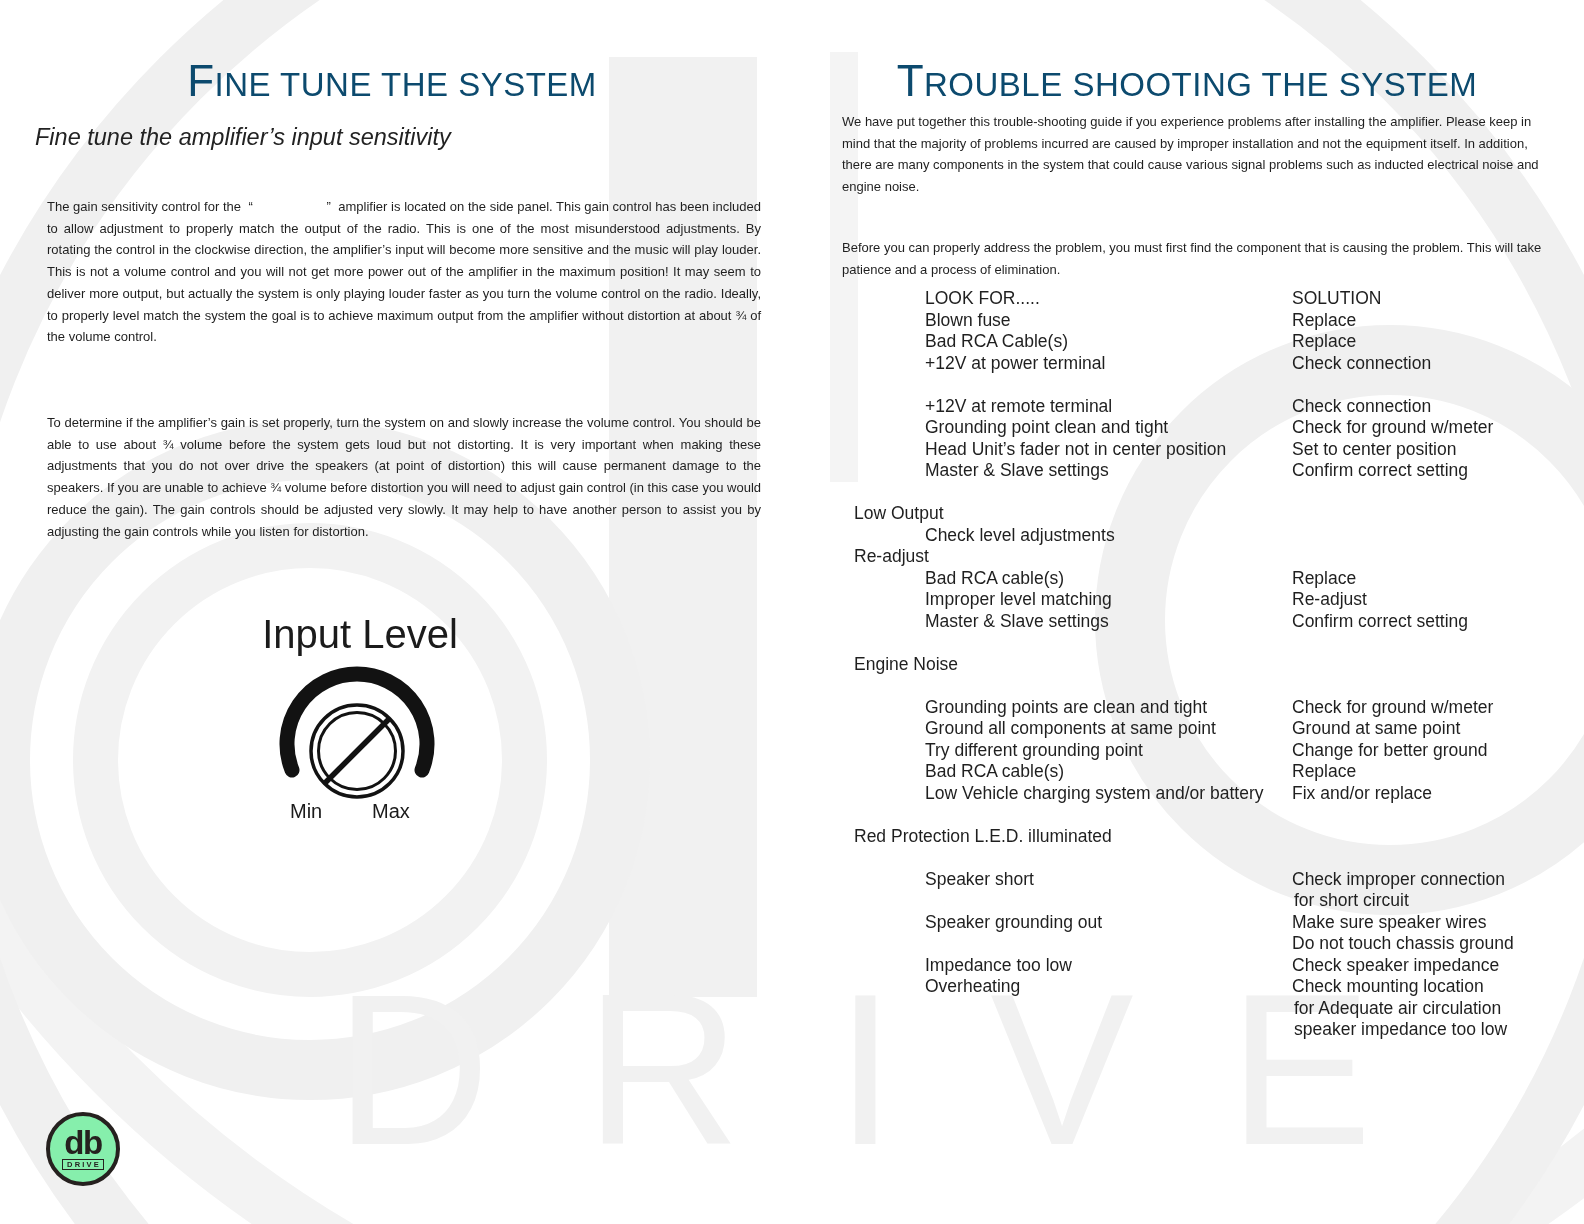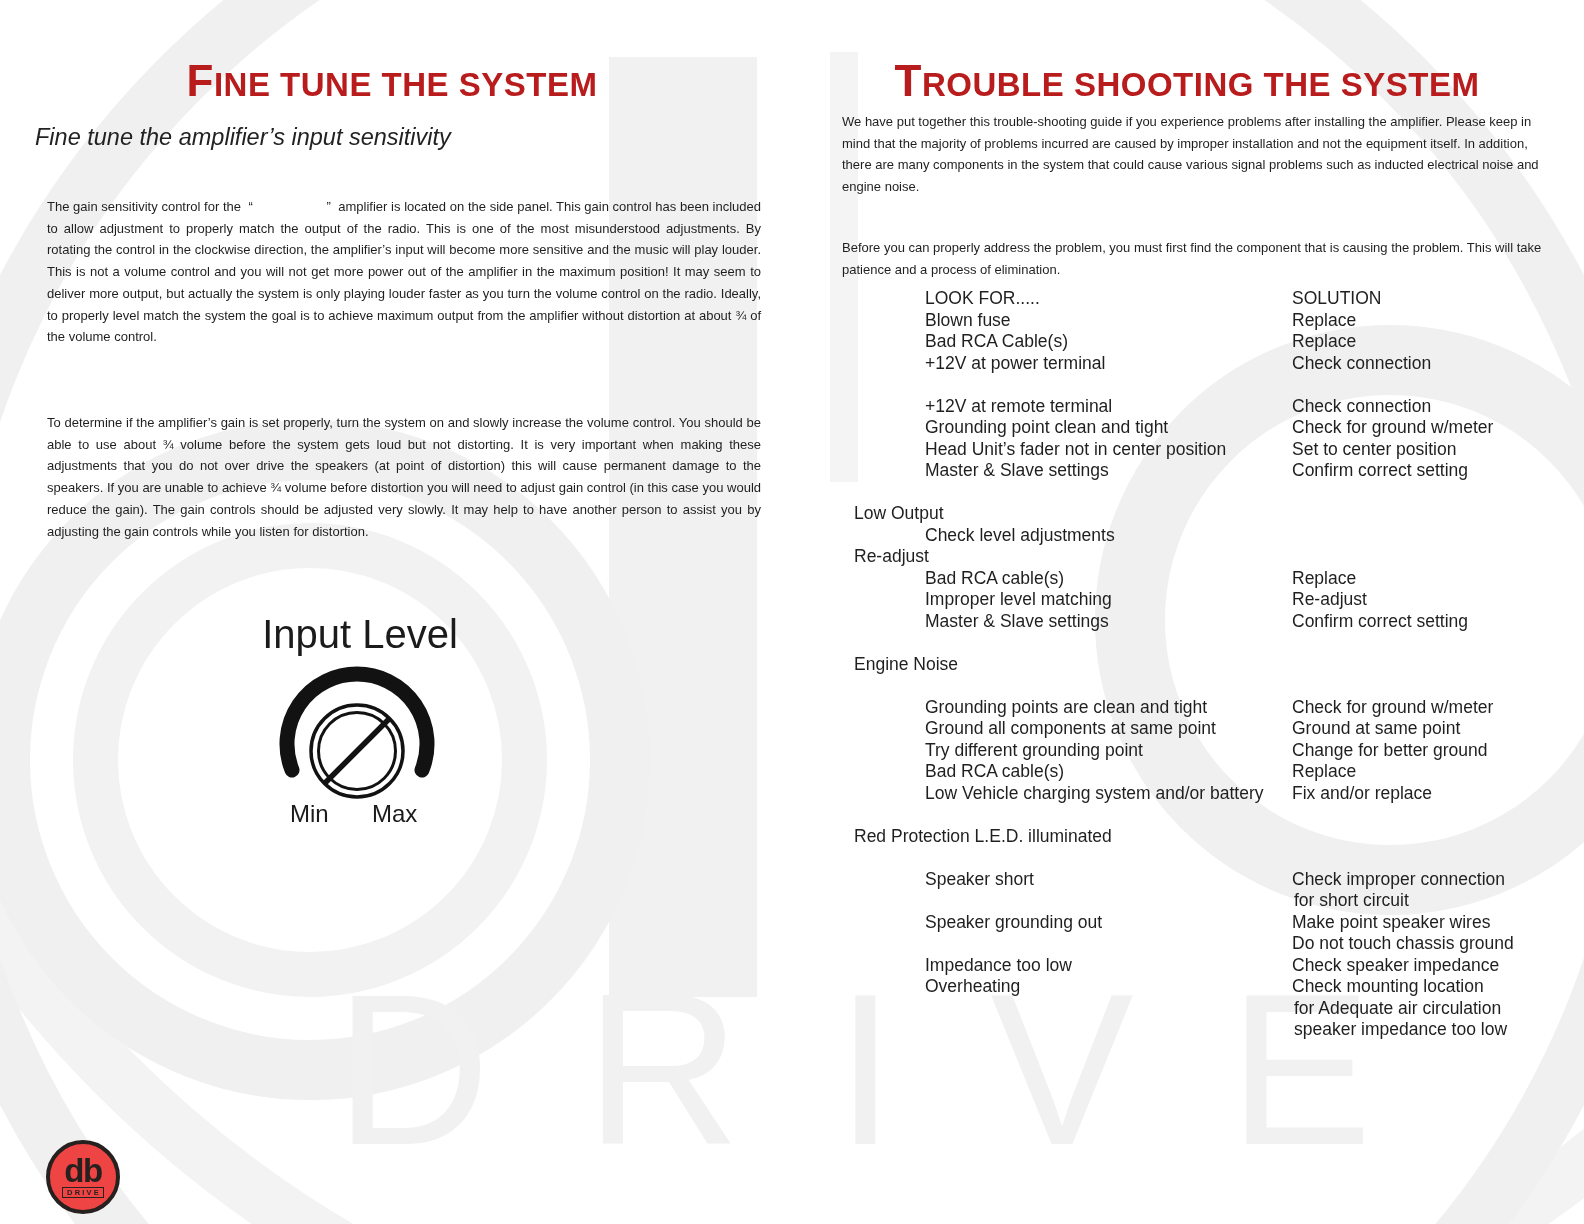--- a/index.html
+++ b/index.html
@@ -17,49 +17,49 @@
   .ring-swoosh{left:-237px;top:-847px;width:2164px;height:2164px;border-width:55px;border-color:#f3f3f3;}
   .stem{position:absolute;background:#f1f1f1;}
   .stem-d{left:609px;top:57px;width:148px;height:940px;}
   .stem-b{left:830px;top:52px;width:28px;height:430px;background:#f4f4f4;}
   .drive-wm{
     position:absolute;left:335px;top:962px;font-size:215px;font-weight:400;
     color:#f1f1f1;letter-spacing:95px;white-space:nowrap;line-height:1;
   }
   
   .txt{position:absolute;z-index:2;}
-  .title{margin:0;font-weight:700;letter-spacing:0.5px;text-align:center;color:#b91c1c;}
+  .title{margin:0;font-weight:400;letter-spacing:0.5px;text-align:center;color:#0c4a6e;}
   .title .init{font-size:44px;}
   .title .rest{font-size:33px;}
   .tl{left:35px;top:56px;width:714px;}
   .tr{left:830px;top:56px;width:714px;}
   .subtitle{margin:0;left:35px;top:124px;width:714px;font-size:23.5px;font-weight:400;font-style:italic;color:#222;}
   .body{margin:12px;font-size:13px;line-height:21.7px;color:#1f1f1f;}
   .jp{text-align:justify;}
   .p1{left:35px;top:184px;width:714px;}
   .p2{left:35px;top:400px;width:714px;}
   .rp1{left:830px;top:99px;width:710px;}
   .rp2{left:830px;top:225px;width:710px;}
   
   .fig-label{left:240px;top:612px;width:240px;text-align:center;font-size:40px;color:#1b1b1b;}
   .knob{left:262px;top:666px;}
-  .minmax{font-size:24px;color:#1b1b1b;}
+  .minmax{font-size:20px;color:#1b1b1b;}
   .min{left:290px;top:800px;}
   .max{left:372px;top:800px;}
   
   .ttable{left:830px;top:288px;width:715px;margin-left:22px;}
   .t-row{position:relative;height:21.5px;font-size:17.5px;color:#1f1f1f;}
   .t-group{position:absolute;left:2px;white-space:nowrap;}
   .t-look{position:absolute;left:73px;white-space:nowrap;}
   .t-sol{position:absolute;left:440px;white-space:nowrap;}
   .t-cont{left:442px;}
   
   .logo{
-    left:46px;top:1140px;width:66px;height:66px;border:4px solid #26211f;border-radius:50%;
-    display:flex;flex-direction:column;align-items:center;justify-content:center;background:#ef4444;z-index:3;
+    left:46px;top:1112px;width:66px;height:66px;border:4px solid #26211f;border-radius:50%;
+    display:flex;flex-direction:column;align-items:center;justify-content:center;background:#86efac;z-index:3;
   }
   .logo-db{font-size:33px;font-weight:700;letter-spacing:-1.5px;line-height:30px;color:#26211f;}
   .logo-drive{
     font-size:7.5px;font-weight:700;letter-spacing:2.2px;color:#26211f;
     border:1.3px solid #26211f;padding:0.5px 2px 0.5px 4px;margin-top:1px;line-height:8px;
   }
 </style>
 </head>
 <body>
 
@@ -187,21 +187,21 @@
           <div class="t-row"></div>
           <div class="t-row">
             <span class="t-look">Speaker short</span>
             <span class="t-sol">Check improper connection</span>
           </div>
           <div class="t-row">
             <span class="t-sol t-cont">for short circuit</span>
           </div>
           <div class="t-row">
             <span class="t-look">Speaker grounding out</span>
-            <span class="t-sol">Make point speaker wires</span>
+            <span class="t-sol">Make sure speaker wires</span>
           </div>
           <div class="t-row">
             <span class="t-sol">Do not touch chassis ground</span>
           </div>
           <div class="t-row">
             <span class="t-look">Impedance too low</span>
             <span class="t-sol">Check speaker impedance</span>
           </div>
           <div class="t-row">
             <span class="t-look">Overheating</span>

